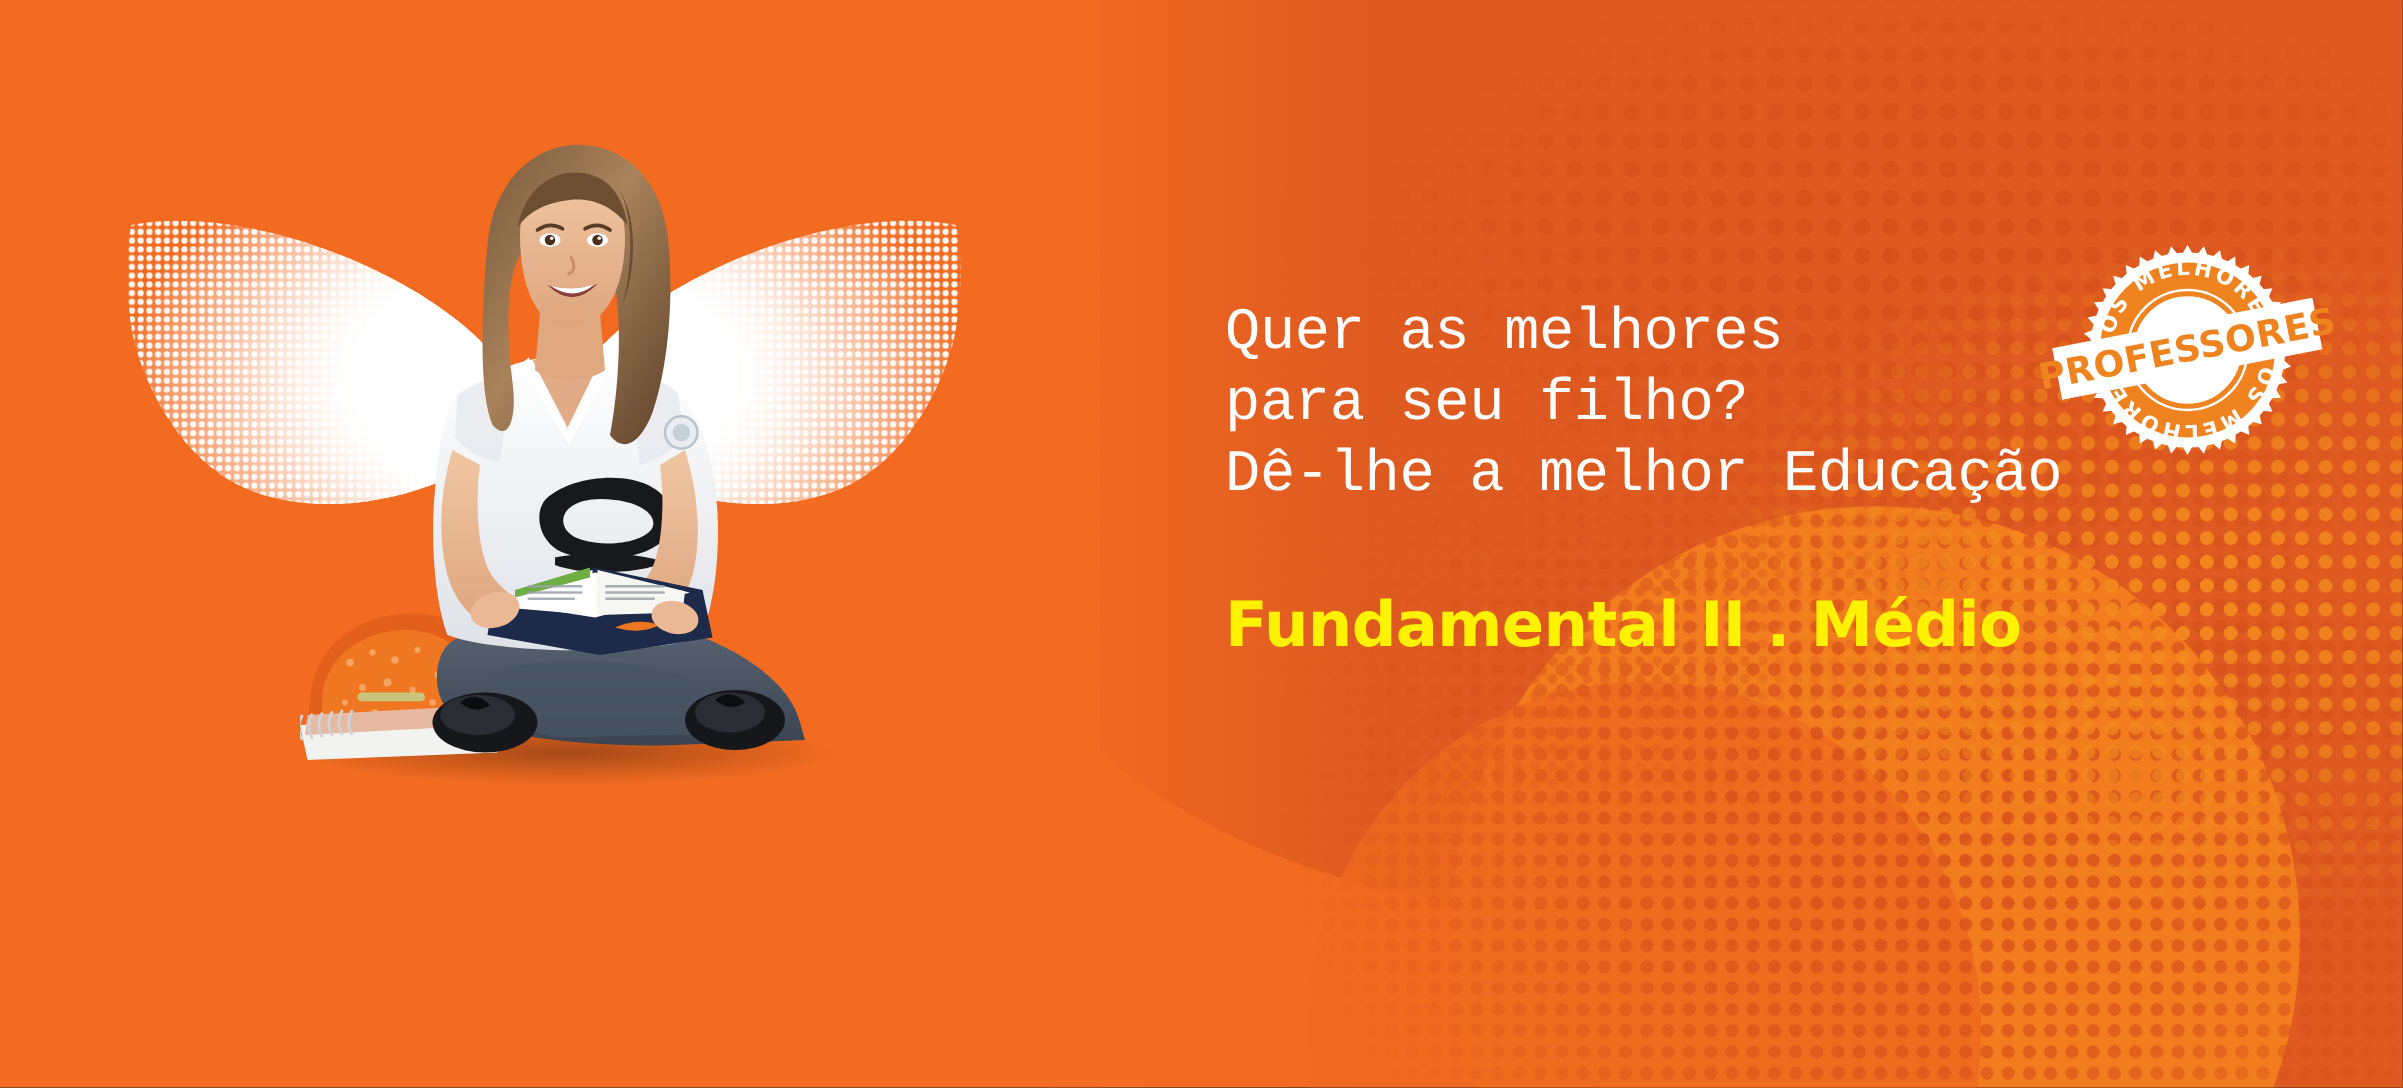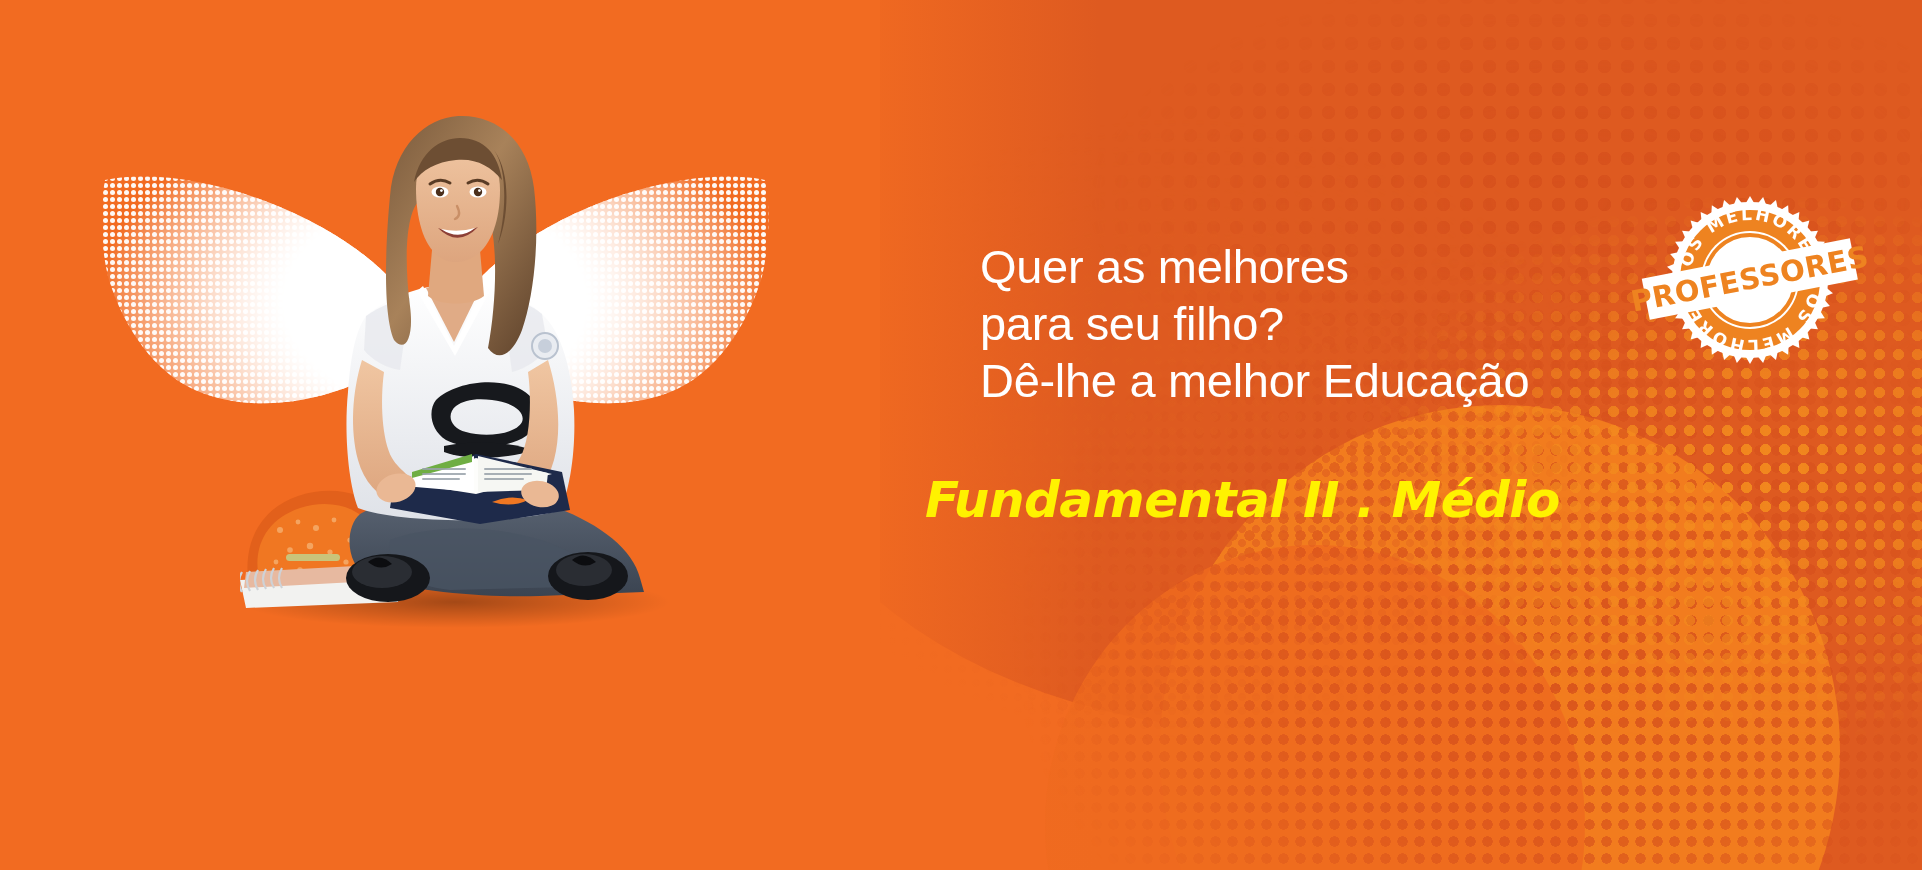--- a/index.html
+++ b/index.html
@@ -111,35 +111,34 @@
   .girl svg{display:block;width:100%;height:100%;}
 
   
   .headline{
     position:absolute;
     left:980px;top:238px;
     width:780px;
   }
   .hl-line{
     color:#FFFFFF;
-    font-family:Liberation Sans, sans-serif;
+    font-family:Liberation Mono, monospace;
     font-size:47px;
     font-weight:400;
     line-height:57px;
     letter-spacing:-0.3px;
     white-space:nowrap;
   }
   .sub-line{
     position:absolute;
-    left:925px;top:470px;
+    left:980px;top:470px;
     color:#FFF200;
     font-family:"DejaVu Sans","Liberation Sans",sans-serif;
     font-size:50px;
     font-weight:bold;
-    font-style:italic;
     line-height:60px;
     letter-spacing:-0.5px;
     white-space:nowrap;
   }
 
   
   .badge{
     position:absolute;
     left:1650px;top:196px;
     width:200px;height:168px;

